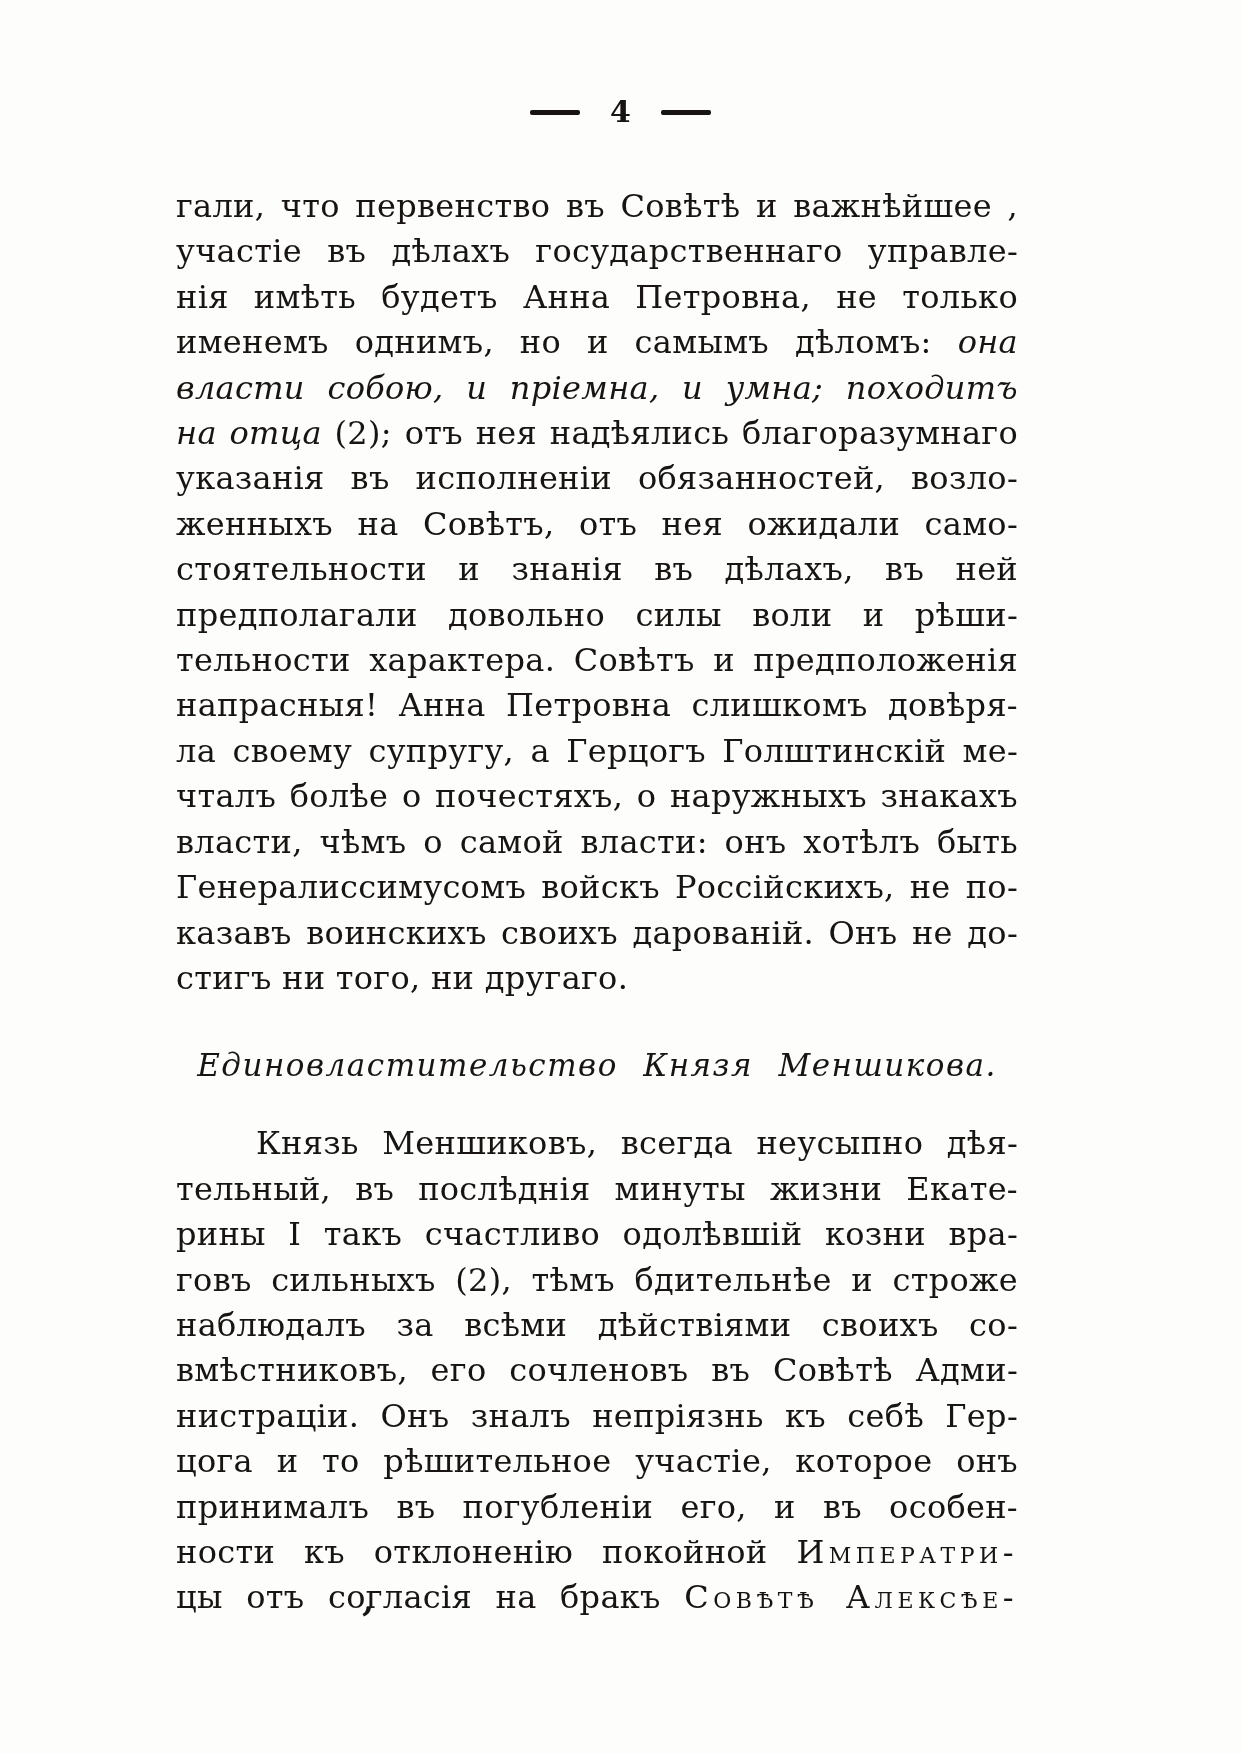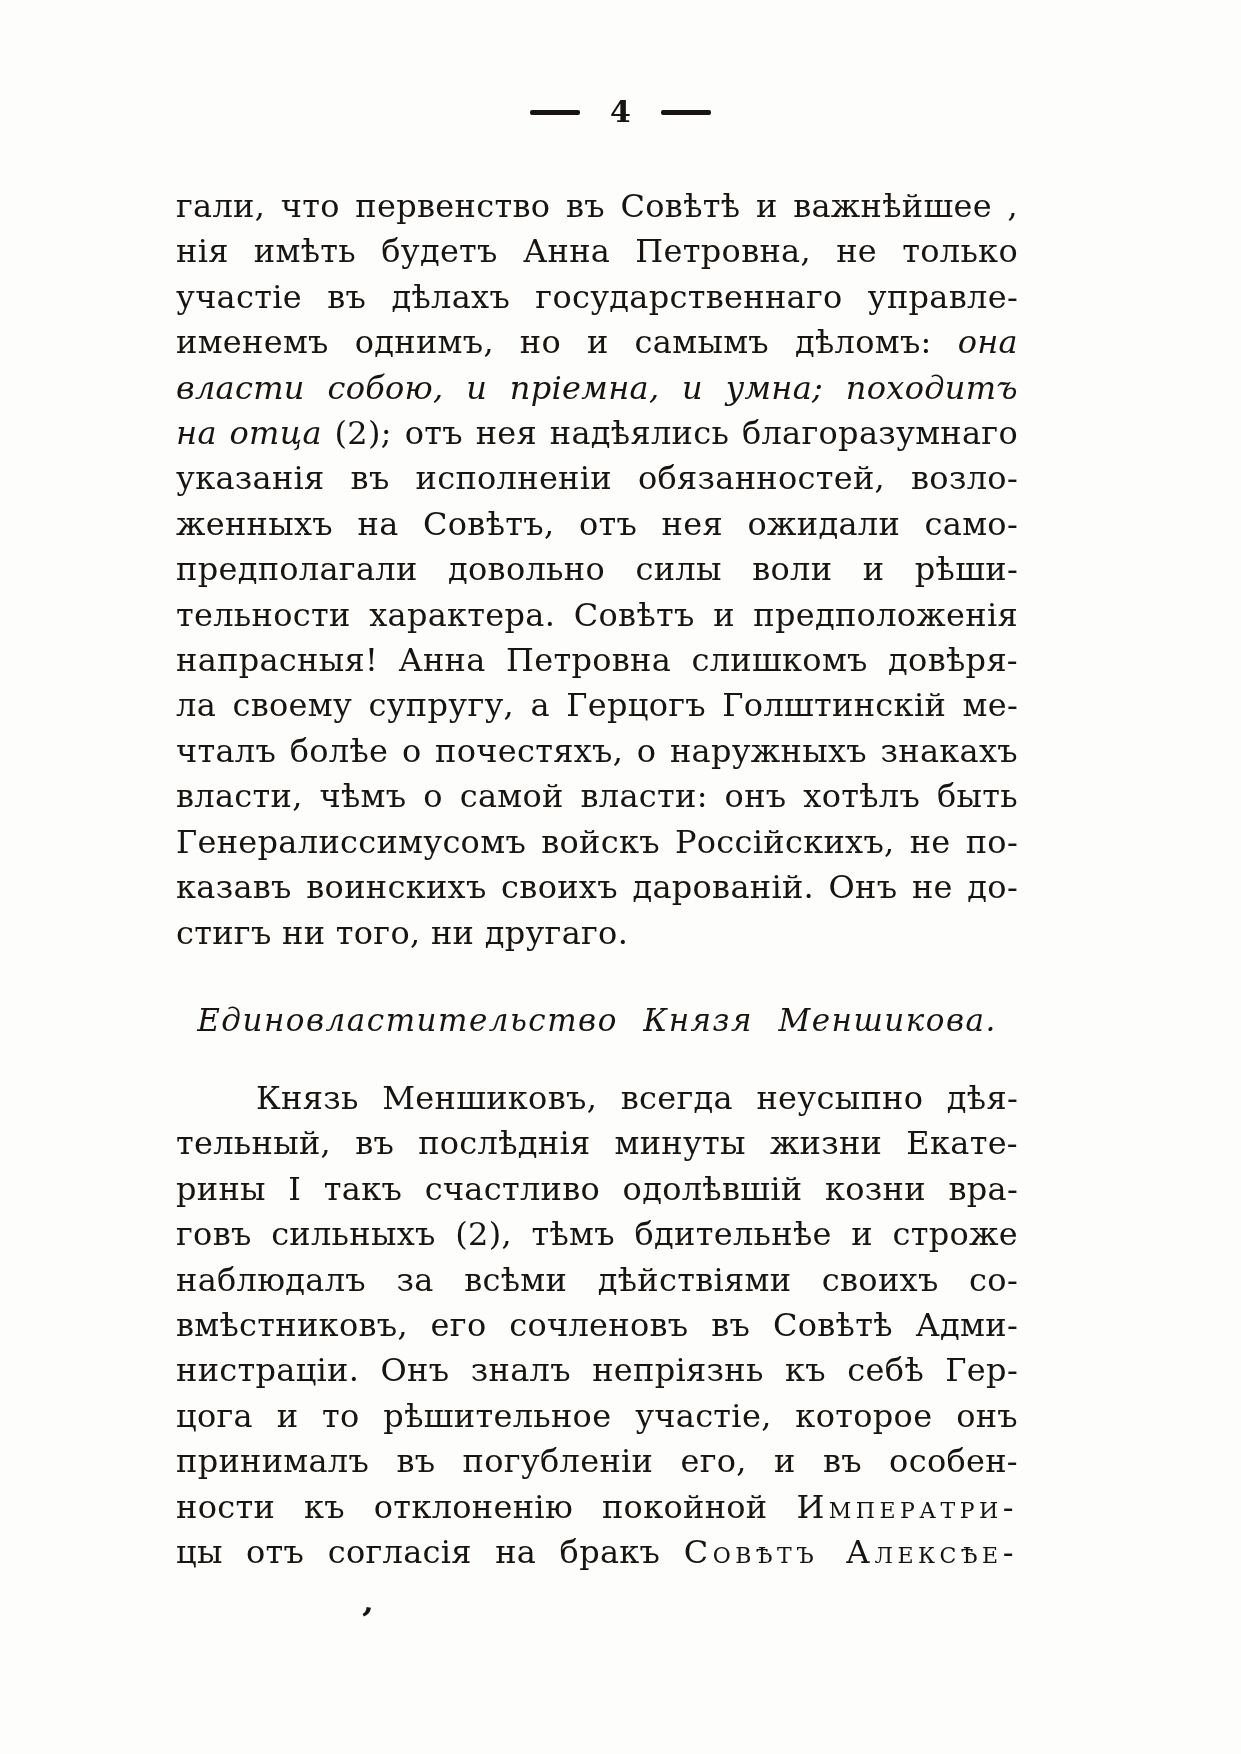--- a/index.html
+++ b/index.html
@@ -92,27 +92,28 @@
 <div class="page">
   <div class="pagenum-row">
     <span class="dash"></span>
     <span class="pagenum">4</span>
     <span class="dash"></span>
   </div>
 
   <div class="textblock">
     <div class="para para-first" id="para-0">
         <div class="line"><span class="rg">гали, что первенство въ Совѣтѣ и важнѣйшее ,</span></div>
+        <div class="line"><span class="rg">участіе въ дѣлахъ государственнаго управле-</span></div>
         <div class="line"><span class="rg">нія имѣть будетъ Анна Петровна, не только</span></div>
-        <div class="line"><span class="rg">участіе въ дѣлахъ государственнаго управле-</span></div>
         <div class="line"><span class="rg">именемъ однимъ, но и самымъ дѣломъ: </span><span class="it">она</span></div>
         <div class="line"><span class="it">власти собою, и пріемна, и умна; походитъ</span></div>
         <div class="line"><span class="it">на отца </span><span class="rg">(2); отъ нея надѣялись благоразумнаго</span></div>
         <div class="line"><span class="rg">указанія въ исполненіи обязанностей, возло-</span></div>
         <div class="line"><span class="rg">женныхъ на Совѣтъ, отъ нея ожидали само-</span></div>
+        <div class="line"><span class="rg">стоятельности и знанія въ дѣлахъ, въ ней</span></div>
         <div class="line"><span class="rg">предполагали довольно силы воли и рѣши-</span></div>
         <div class="line"><span class="rg">тельности характера. Совѣтъ и предположенія</span></div>
         <div class="line"><span class="rg">напрасныя! Анна Петровна слишкомъ довѣря-</span></div>
         <div class="line"><span class="rg">ла своему супругу, а Герцогъ Голштинскій ме-</span></div>
         <div class="line"><span class="rg">чталъ болѣе о почестяхъ, о наружныхъ знакахъ</span></div>
         <div class="line"><span class="rg">власти, чѣмъ о самой власти: онъ хотѣлъ быть</span></div>
         <div class="line"><span class="rg">Генералиссимусомъ войскъ Россійскихъ, не по-</span></div>
         <div class="line"><span class="rg">казавъ воинскихъ своихъ дарованій. Онъ не до-</span></div>
         <div class="line lastline"><span class="rg">стигъ ни того, ни другаго.</span></div>
       </div>
@@ -121,18 +122,18 @@
         <div class="line indent"><span class="rg">Князь Меншиковъ, всегда неусыпно дѣя-</span></div>
         <div class="line"><span class="rg">тельный, въ послѣднія минуты жизни Екате-</span></div>
         <div class="line"><span class="rg">рины I такъ счастливо одолѣвшій козни вра-</span></div>
         <div class="line"><span class="rg">говъ сильныхъ (2), тѣмъ бдительнѣе и строже</span></div>
         <div class="line"><span class="rg">наблюдалъ за всѣми дѣйствіями своихъ со-</span></div>
         <div class="line"><span class="rg">вмѣстниковъ, его сочленовъ въ Совѣтѣ Адми-</span></div>
         <div class="line"><span class="rg">нистраціи. Онъ зналъ непріязнь къ себѣ Гер-</span></div>
         <div class="line"><span class="rg">цога и то рѣшительное участіе, которое онъ</span></div>
         <div class="line"><span class="rg">принималъ въ погубленіи его, и въ особен-</span></div>
         <div class="line"><span class="rg">ности къ отклоненію покойной </span><span class="sc">Императри-</span></div>
-        <div class="line"><span class="rg">цы отъ согласія на бракъ </span><span class="sc">Совѣтъ Алексѣе-</span></div>
+        <div class="line"><span class="rg">цы отъ согласія на бракъ </span><span class="sc">Совѣтѣ Алексѣе-</span></div>
       </div>
   </div>
 
   <span class="stray">’</span>
 </div>
 
 </body></html>

